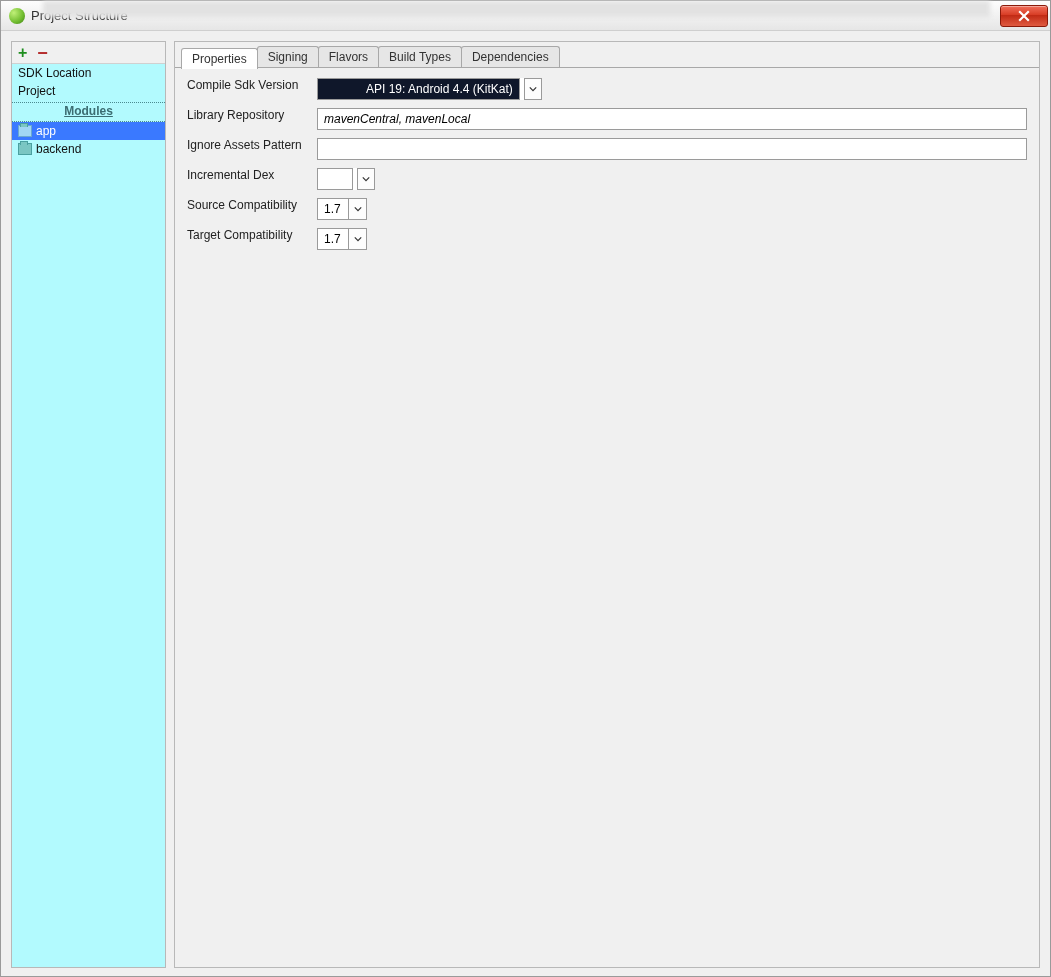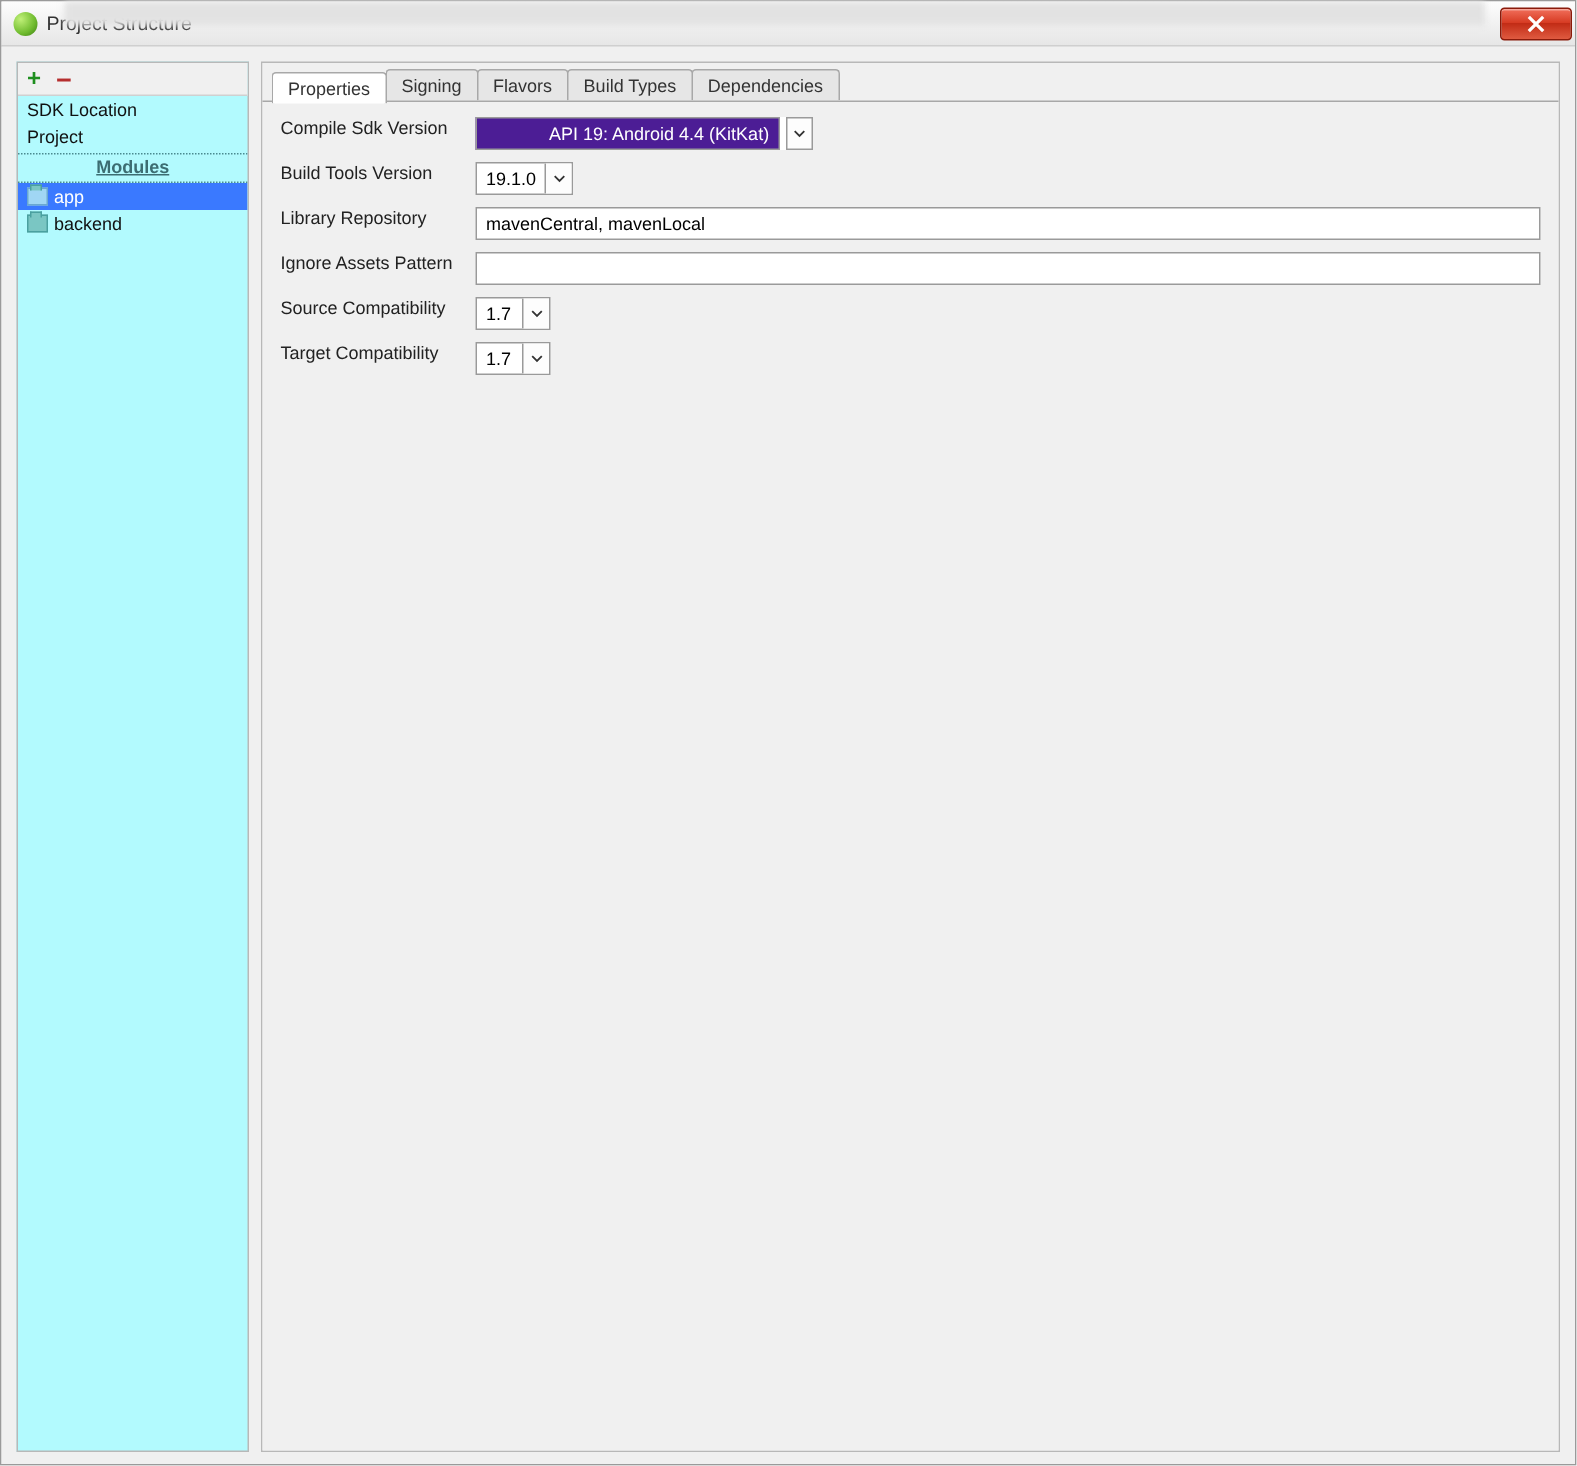--- a/index.html
+++ b/index.html
@@ -172,21 +172,21 @@
     height:22px;
   }
   .combo .val {
     padding: 2px 6px;
     display:flex;
     align-items:center;
     font-size:12px;
     min-width:30px;
   }
   .combo .val.highlight {
-    background:#4c1d95;
+    background:#0f172a;
     color:#fff;
     padding-left:48px;
   }
   .combo .arrow {
     width:18px;
     border-left:1px solid #9a9a9a;
     display:flex; align-items:center; justify-content:center;
     background:#fdfdfd;
   }
   .combo.outer-split { border:none; }
@@ -194,20 +194,21 @@
   .combo.outer-split .arrow { border:1px solid #9a9a9a; margin-left:4px; }
   .arrow svg { width:8px; height:8px; }
   .textfield {
     flex:1;
     height:22px;
     border:1px solid #9a9a9a;
     background:#fff;
     padding: 2px 6px;
     font-size:12px;
     font-family:inherit;
+    font-style:italic;
   }
   .footer {
     display:flex;
     justify-content:flex-end;
     gap:8px;
     padding-top:8px;
   }
   .btn {
     min-width:72px;
     height:24px;
@@ -298,42 +299,42 @@
             <div class="combo outer-split">
               <div class="val highlight">API 19: Android 4.4 (KitKat)</div>
               <div class="arrow">
                   <svg viewBox="0 0 10 10">
                     <path d="M1 3 L5 7 L9 3" fill="none" stroke="#333" stroke-width="1.5"></path>
                   </svg>
                 </div>
             </div>
           </div>
 
-          <div class="form-row">
-            <div class="form-label">Build Tools Version</div>
-            <div class="combo">
-              <div class="val">19.1.0</div>
+
+          <div class="form-row">
+            <div class="form-label">Library Repository</div>
+            <input class="textfield" value="mavenCentral, mavenLocal" style="">
+          </div>
+
+          <div class="form-row">
+            <div class="form-label">Ignore Assets Pattern</div>
+            <input class="textfield" value="" style="">
+          </div>
+
+          <div class="form-row">
+            <div class="form-label">Incremental Dex</div>
+            <div class="combo outer-split">
+              <div class="val" style="min-width:36px"></div>
               <div class="arrow">
                   <svg viewBox="0 0 10 10">
                     <path d="M1 3 L5 7 L9 3" fill="none" stroke="#333" stroke-width="1.5"></path>
                   </svg>
                 </div>
             </div>
           </div>
-
-          <div class="form-row">
-            <div class="form-label">Library Repository</div>
-            <input class="textfield" value="mavenCentral, mavenLocal" style="">
-          </div>
-
-          <div class="form-row">
-            <div class="form-label">Ignore Assets Pattern</div>
-            <input class="textfield" value="" style="">
-          </div>
-
 
           <div class="form-row">
             <div class="form-label">Source Compatibility</div>
             <div class="combo">
               <div class="val">1.7</div>
               <div class="arrow">
                   <svg viewBox="0 0 10 10">
                     <path d="M1 3 L5 7 L9 3" fill="none" stroke="#333" stroke-width="1.5"></path>
                   </svg>
                 </div>

